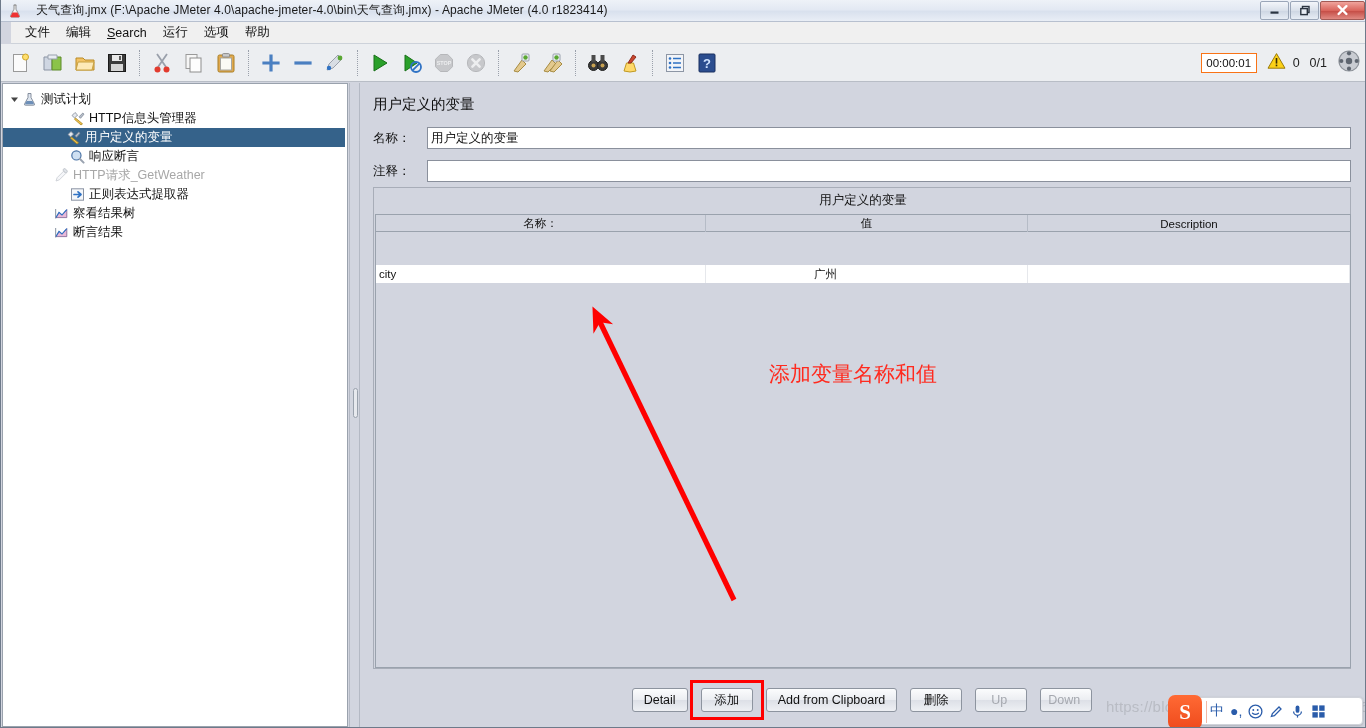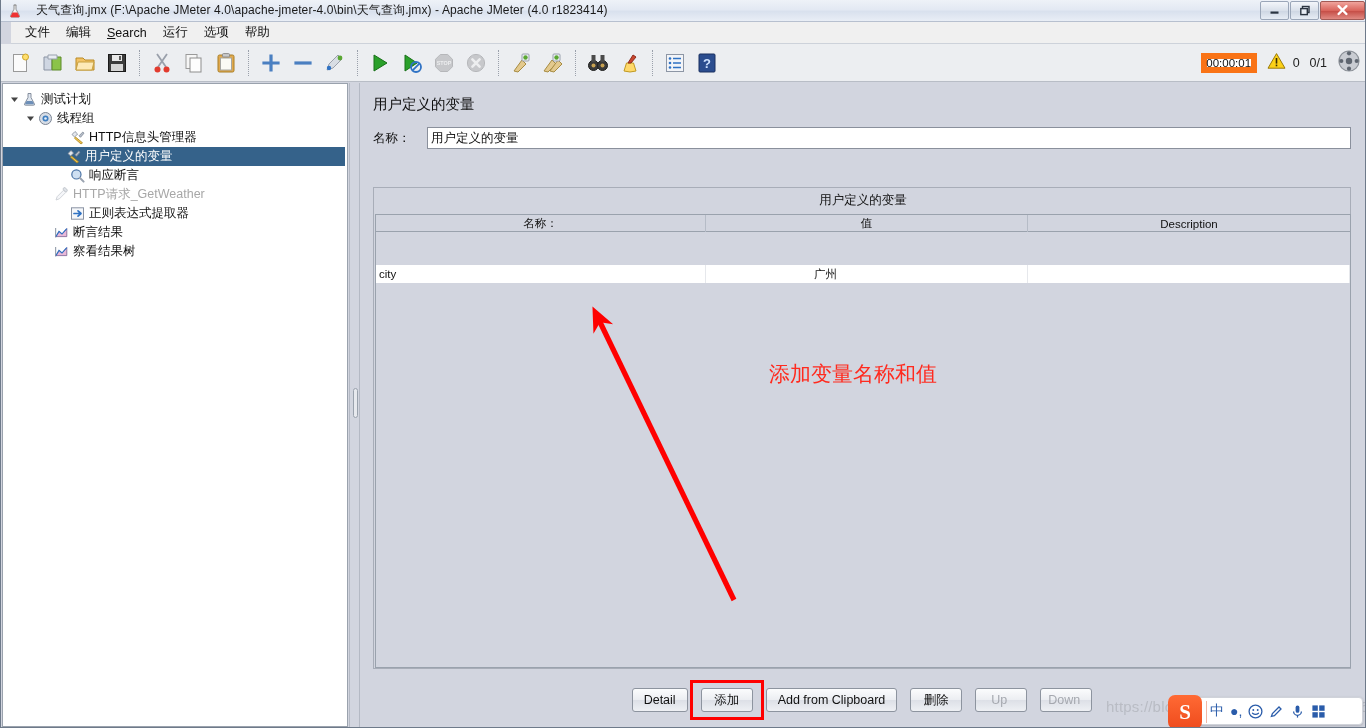--- a/index.html
+++ b/index.html
@@ -83,21 +83,21 @@
   .tsep {
     width: 1px; height: 26px; margin: 0 6px;
     border-left: 1px dotted #9aa0ab; flex: none;
   }
   .tb-right {
     position: absolute; right: 6px; top: 0; height: 38px;
     display: flex; align-items: center; gap: 10px;
   }
   .timerbox {
     width: 56px; height: 20px; background: #fff;
-    border: 6px solid #f97316;
+    border: 1px solid #f97316;
     font-size: 11.5px; color: #111;
     display: flex; align-items: center; justify-content: center;
     font-family: "Liberation Sans", sans-serif;
   }
   .warnwrap { display: flex; align-items: center; gap: 7px; }
   .cnt { font-size: 12.5px; color: #222; }
 
   
   .leftpane {
     position: absolute; left: 1px; top: 83px;
@@ -539,36 +539,20 @@
           </span>
           <span class="ticon">
             <svg width="15" height="15" viewBox="0 0 15 15">
               <path d="M6 1.5h3v4l3.4 6.4a.9.9 0 0 1-.8 1.3H3.4a.9.9 0 0 1-.8-1.3L6 5.5z" fill="#dfe6ef" stroke="#7b8594" stroke-width=".9"></path>
               <path d="M4.6 9h5.8l1.7 3.2H2.9z" fill="#6d8fb8"></path>
             </svg>
           </span>
           <span class="tlabel">测试计划</span>
         </div>
         <div class="trow">
-          <span class="tspacer" style="width: 16px;"></span>
-          <span class="twist">
-            <svg width="9" height="9" viewBox="0 0 9 9">
-              <path d="M1 2.6 L8 2.6 L4.5 7 Z" fill="#444"></path>
-            </svg>
-          </span>
-          <span class="ticon">
-            <svg width="15" height="15" viewBox="0 0 15 15">
-              <circle cx="7.5" cy="7.5" r="6" fill="#d7dde6" stroke="#7b8594"></circle>
-              <circle cx="7.5" cy="7.5" r="3" fill="#3f7fc0"></circle>
-              <circle cx="7.5" cy="7.5" r="1.3" fill="#e8f0fa"></circle>
-            </svg>
-          </span>
-          <span class="tlabel">线程组</span>
-        </div>
-        <div class="trow">
           <span class="tspacer" style="width: 48px;"></span>
           <span class="twist"></span>
           <span class="ticon">
             <svg width="15" height="15" viewBox="0 0 15 15">
               <path d="M2 4.5 L5 1.5 L7.6 4 L4.6 7 Z" fill="#e4e8ee" stroke="#7d8694" stroke-width=".8"></path>
               <path d="M5.5 7 L12.5 12.8 L11 14 L4.5 8.3 Z" fill="#f0c14b" stroke="#a88721" stroke-width=".8"></path>
               <path d="M12.8 2 L9 5.8 L10.5 7.3 L14 3.2 Z" fill="#b8c0cc" stroke="#7d8694" stroke-width=".8"></path>
             </svg>
           </span>
           <span class="tlabel">HTTP信息头管理器</span>
@@ -621,50 +605,54 @@
         <div class="trow">
           <span class="tspacer" style="width: 32px;"></span>
           <span class="twist"></span>
           <span class="ticon">
             <svg width="15" height="15" viewBox="0 0 15 15">
               <path d="M1.6 12.6 V3" stroke="#9aa3b0" stroke-width="1.2"></path>
               <path d="M2 11.6 L5 6.4 L8 9 L12.8 3.6 L12.8 11.6 Z" fill="#e8b8d8" stroke="#7a5f90" stroke-width=".8"></path>
               <path d="M2 11.6 L5 6.4 L8 9 L12.8 3.6" fill="none" stroke="#2f72c4" stroke-width="1.1"></path>
             </svg>
           </span>
-          <span class="tlabel">断言结果</span>
+          <span class="tlabel">察看结果树</span>
         </div>
         <div class="trow">
           <span class="tspacer" style="width: 32px;"></span>
           <span class="twist"></span>
           <span class="ticon">
             <svg width="15" height="15" viewBox="0 0 15 15">
               <path d="M1.6 12.6 V3" stroke="#9aa3b0" stroke-width="1.2"></path>
               <path d="M2 11.6 L5 6.4 L8 9 L12.8 3.6 L12.8 11.6 Z" fill="#e8b8d8" stroke="#7a5f90" stroke-width=".8"></path>
               <path d="M2 11.6 L5 6.4 L8 9 L12.8 3.6" fill="none" stroke="#2f72c4" stroke-width="1.1"></path>
             </svg>
           </span>
-          <span class="tlabel">察看结果树</span>
+          <span class="tlabel">断言结果</span>
         </div>
       </div>
   </div>
 
   <div class="splitter">
     <div class="split-grip"></div>
   </div>
 
   <div class="rightpane">
 
     <div class="panel-title">用户定义的变量</div>
 
     <div class="fieldrow" style="top:44px;">
       <span class="flabel">名称：</span>
       <span class="ftext" style="width:924px;">用户定义的变量</span>
     </div>
 
+    <div class="fieldrow" style="top:77px;">
+      <span class="flabel">注释：</span>
+      <span class="ftext" style="width:924px;" placeholder=""></span>
+    </div>
 
     <div class="groupbox">
       <div class="group-caption">用户定义的变量</div>
       <div class="tablewrap">
         <div class="thead" id="thead">
             <div class="th" style="width: 330px;">名称：</div>
             <div class="th" style="width: 322px;">值</div>
             <div class="th" style="width: 322px;">Description</div>
           </div>
         <div id="tbody">

